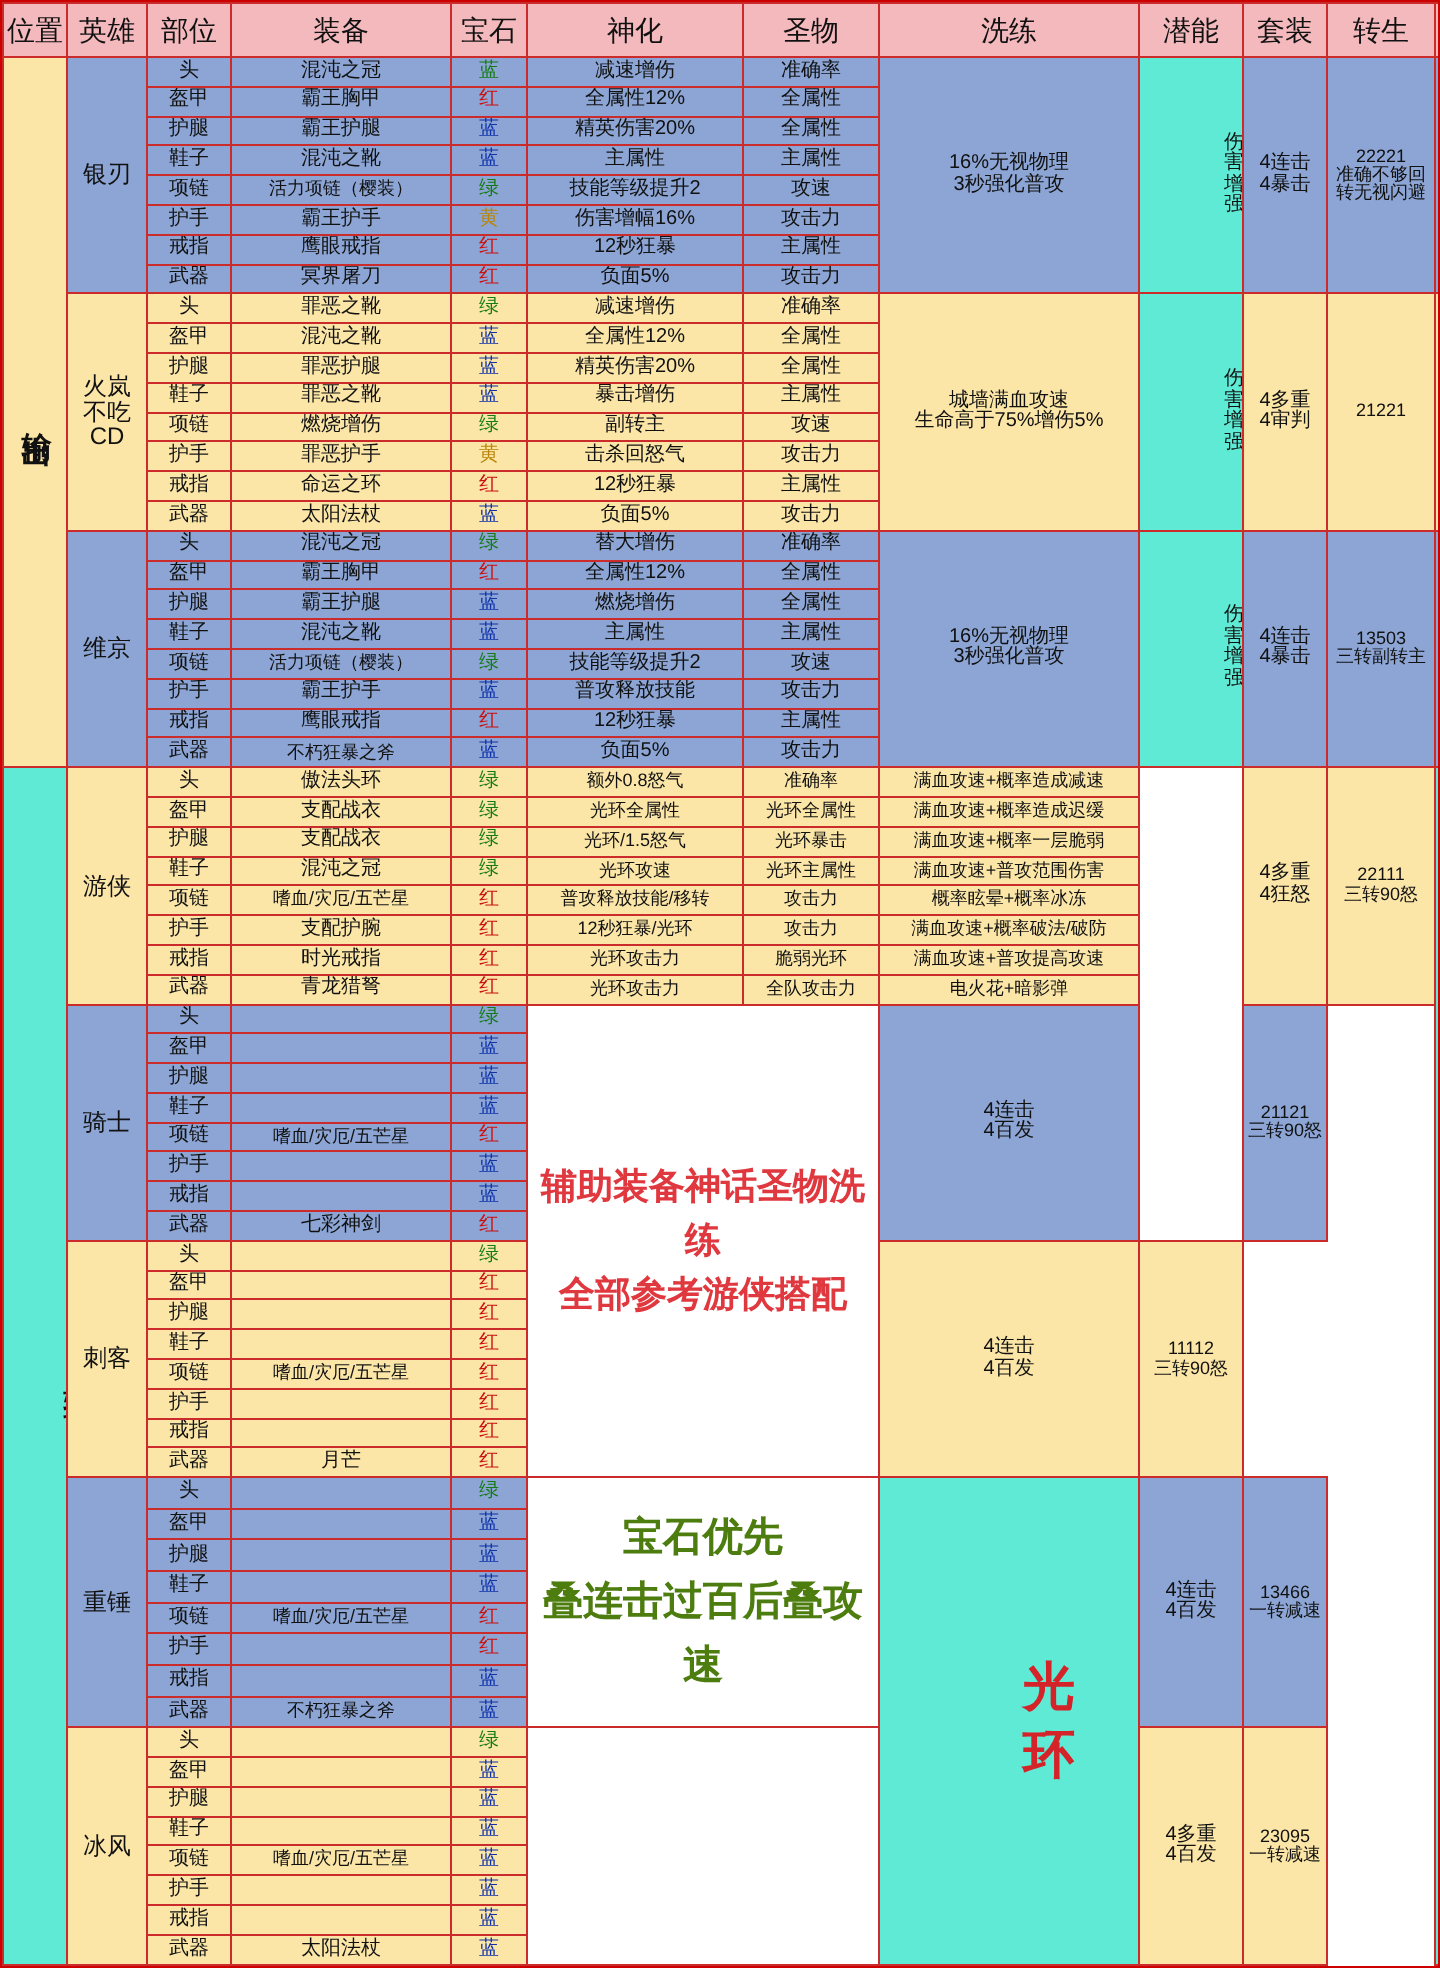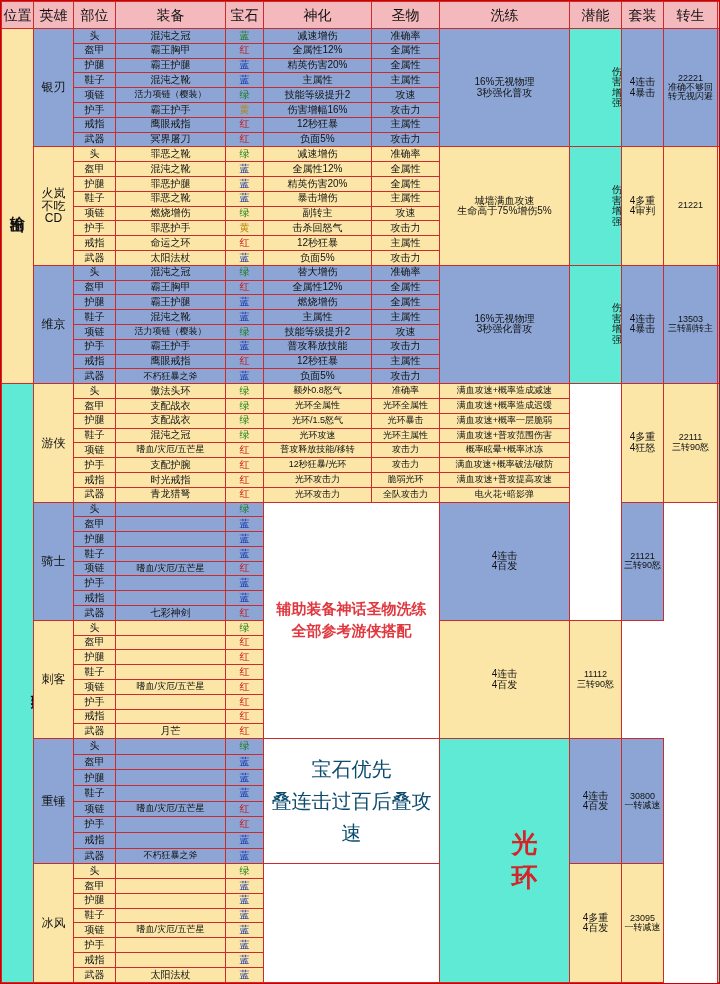--- a/index.html
+++ b/index.html
@@ -10,22 +10,22 @@
   }
   table{border-collapse:collapse;width:100%;height:100%;table-layout:fixed;}
   td,th{border:1px solid #cc2b2b;text-align:center;vertical-align:middle;
         font-size:11px;color:#111;padding:0;line-height:1.05;overflow:hidden;}
   .hdr td{background:#f4b9bd;font-weight:normal;font-size:14px;height:26px;color:#111;}
   .blue{background:#8ca5d4;}
   .yellow{background:#fbe6a7;}
   .pink{background:#5eead4;padding-left:42px;}
   .white{background:#ffffff;}
   .vert{writing-mode:vertical-rl;text-orientation:upright;letter-spacing:2px;font-weight:bold;font-size:15px;}
-  .noteblk{font-size:15px;font-weight:bold;color:#e0383f;line-height:1.5;}
-  .gemnote{font-size:20px;font-weight:normal;color:#0c4a6e;line-height:1.6;}
+  .noteblk{font-size:18px;font-weight:bold;color:#e0383f;line-height:1.5;}
+  .gemnote{font-size:20px;font-weight:bold;color:#4d7c0f;line-height:1.6;}
   .rowlbl{font-size:12px;}
   .sm{font-size:10px;}
   .xs{font-size:9px;}
   .grn{color:#157b15;}
   .rd{color:#cc1111;}
   .bl{color:#1133aa;}
   .yl{color:#b8860b;}
   .guang{font-size:26px;font-weight:bold;color:#d5232a;letter-spacing:2px;line-height:1.3;}
   .manlvl{font-size:26px;font-weight:bold;letter-spacing:3px;line-height:1.25;}
 </style>
@@ -446,21 +446,21 @@
     <td class="blue rowlbl" rowspan="8">重锤</td>
     <td class="blue sm">头</td>
     <td class="blue sm"></td>
     <td class="blue sm grn">绿</td>
     <td class="white gemnote" rowspan="8" colspan="2" style="white-space:pre-line">宝石优先
 叠连击过百后叠攻速</td>
     <td class="pink guang" rowspan="24" style="white-space:pre-line">光
 环</td>
     <td class="blue sm" rowspan="8" style="white-space:pre-line">4连击
 4百发</td>
-    <td class="blue xs" rowspan="8" style="white-space:pre-line">30800
+    <td class="blue xs" rowspan="8" style="white-space:pre-line">13466
 一转减速</td>
   </tr>
   <tr>
           <td class="blue sm">盔甲</td>
           <td class="blue sm"></td>
           <td class="blue sm bl">蓝</td>
         </tr>
   <tr>
           <td class="blue sm">护腿</td>
           <td class="blue sm"></td>

